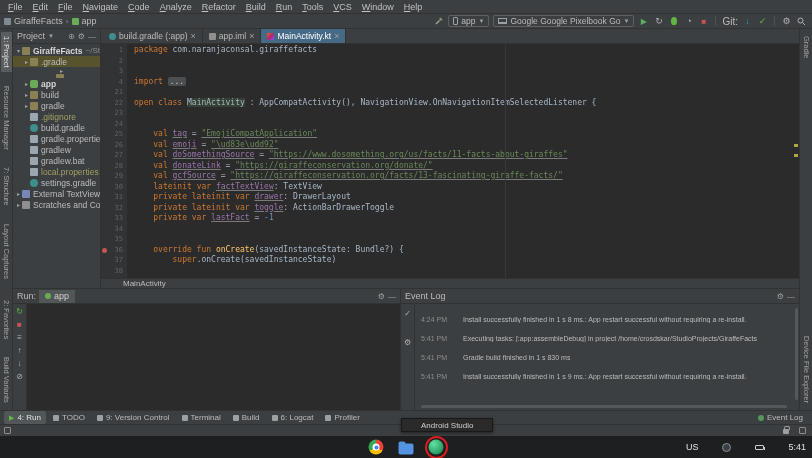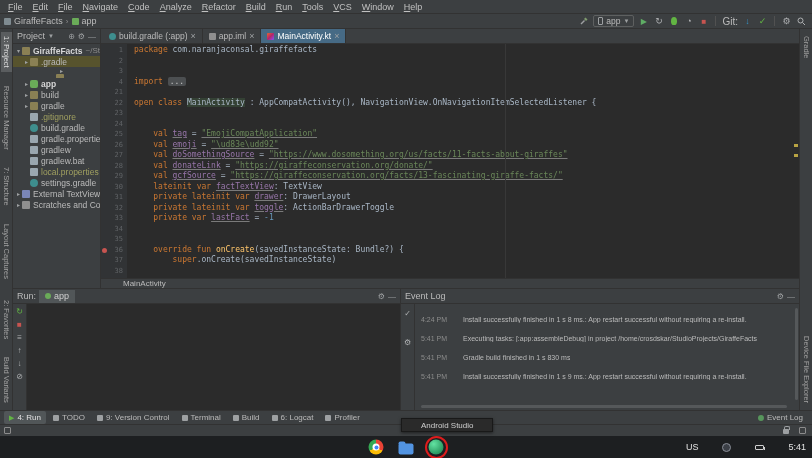--- a/index.html
+++ b/index.html
@@ -186,20 +186,25 @@
         <svg width="10" height="10" viewBox="0 0 10 10">
             <path d="M6.5 1.5 L8.5 3.5 L7 5 L5 3 Z" fill="#7f9b6f"></path>
             <path d="M5 4 L1.5 7.5 L2.5 8.5 L6 5 Z" fill="#9da0a2"></path>
           </svg>
       </span>
       <div class="combo">
         <span class="combo-ic phone"></span>
         <span>app</span>
         <span class="caret">▼</span>
       </div>
+      <div class="combo">
+        <span class="combo-ic laptop"></span>
+        <span>Google Google Pixelbook Go</span>
+        <span class="caret">▼</span>
+      </div>
       <span class="tbtn run">▶</span>
       <span class="tbtn">↻</span>
       <span class="tbtn">
           <span class="bug-ic"></span>
         </span>
       <span class="tbtn">◔</span>
       <span class="tbtn stop">■</span>
       <span class="sep"></span>
       <span class="git-label">Git:</span>
       <span class="tbtn blue">↓</span>

